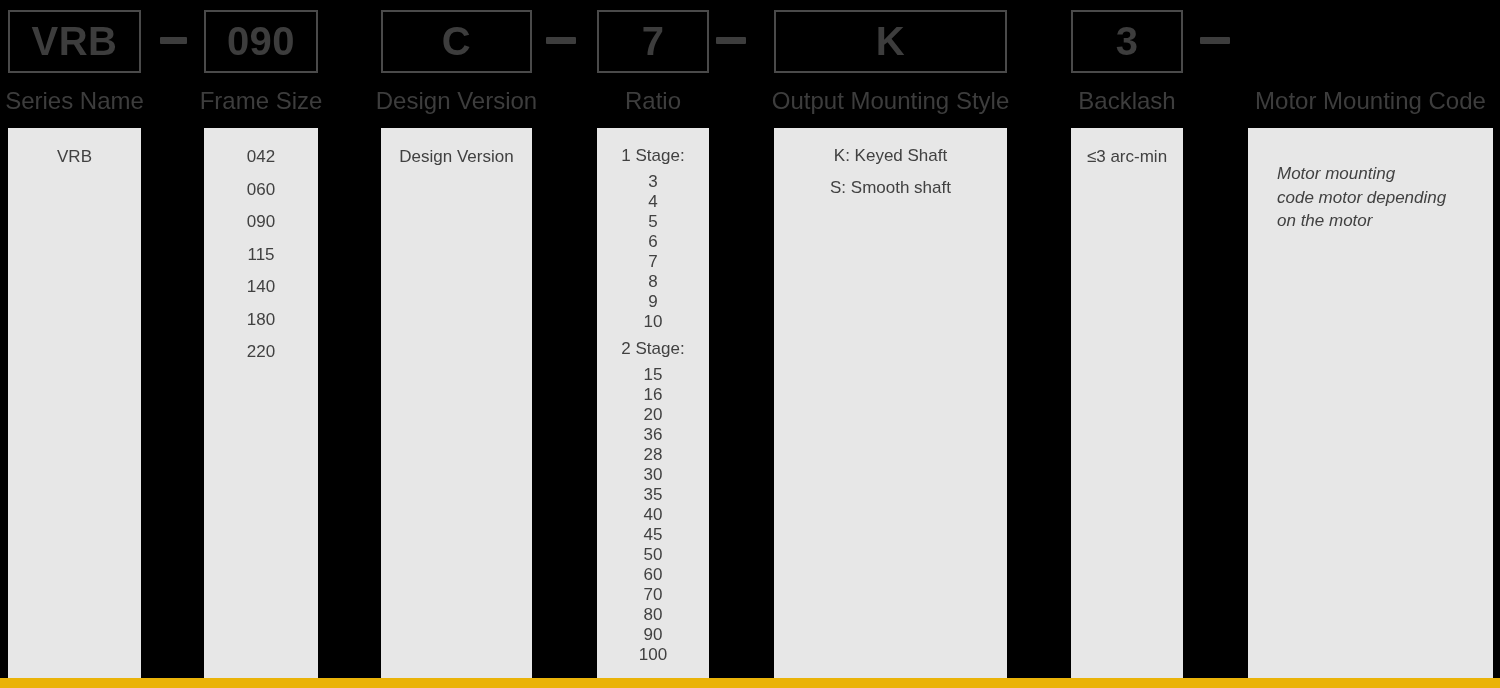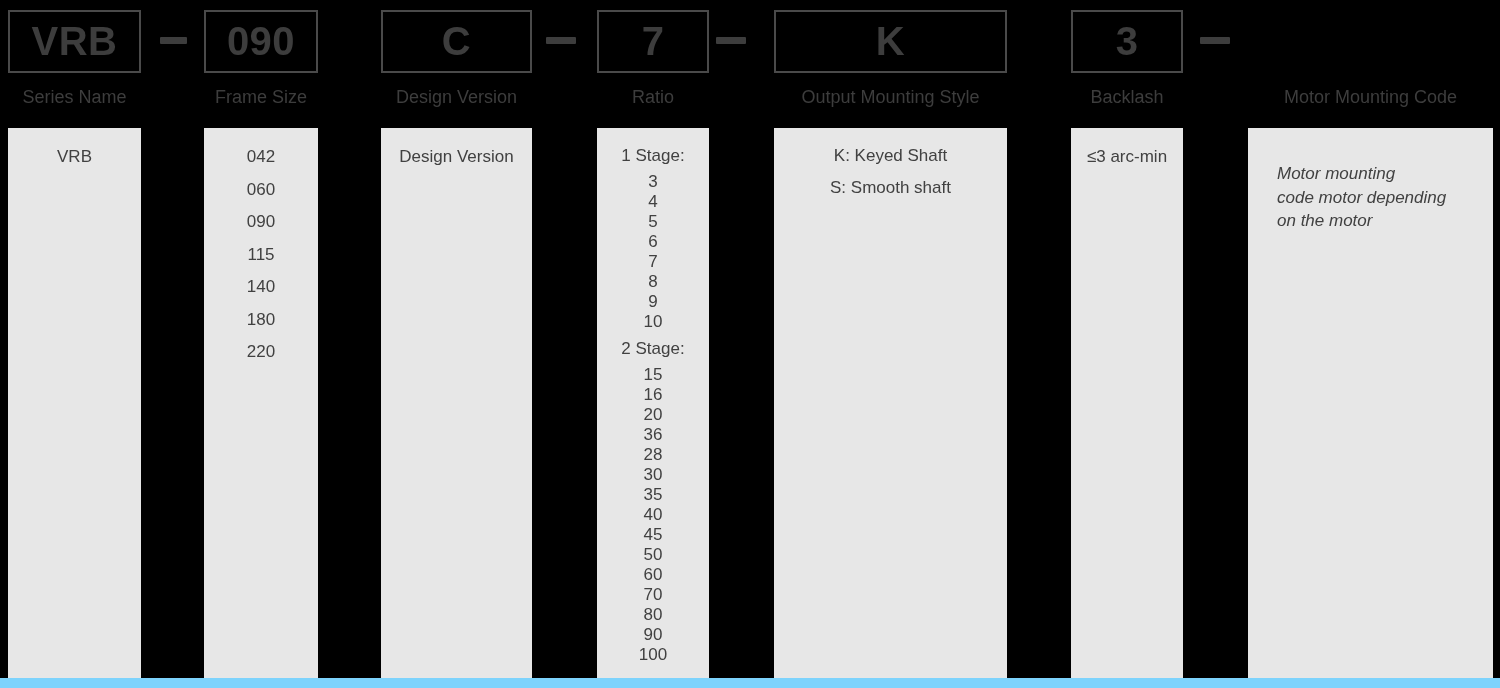--- a/index.html
+++ b/index.html
@@ -1,19 +1,19 @@
 <!DOCTYPE html>
 <html><head>
 <meta charset="utf-8">
 <style>
   html,body{margin:0;padding:0;background:#ffffff;}
   .stage{
     position:relative;
     width:1500px;height:688px;
-    background:#7dd3fc;
+    background:#eab308;
     font-family:"Liberation Sans","DejaVu Sans",sans-serif;
     overflow:hidden;
   }
   .diagram-bg{
     position:absolute;left:0;top:0;width:1500px;height:678px;
     background:#000000;
   }
   .segment{position:absolute;top:0;height:678px;}
   
   .seg-0{left:8px;width:133px;}
@@ -27,21 +27,21 @@
   .code-box{
     position:absolute;left:0;top:10px;width:100%;height:63px;
     box-sizing:border-box;
     border:2px solid #4a4a4a;
     display:flex;align-items:center;justify-content:center;
     color:#3d3d3d;font-size:40px;font-weight:700;letter-spacing:0.5px;
   }
   .segment-label{
     position:absolute;left:50%;transform:translateX(-50%);
     top:87px;white-space:nowrap;
-    color:#3d3d3d;font-size:18px;font-weight:400;text-align:center;
+    color:#3d3d3d;font-size:24px;font-weight:400;text-align:center;
   }
   .options-panel{
     position:absolute;left:0;top:128px;width:100%;height:550px;
     background:#e7e7e7;color:#414141;font-size:17px;
     box-sizing:border-box;text-align:center;
   }
   .pad-sm{padding-top:19px;}
   .opt-line{line-height:20px;}
   .frame-list .opt-line{line-height:32.5px;}
   .frame-list{padding-top:13px;}

